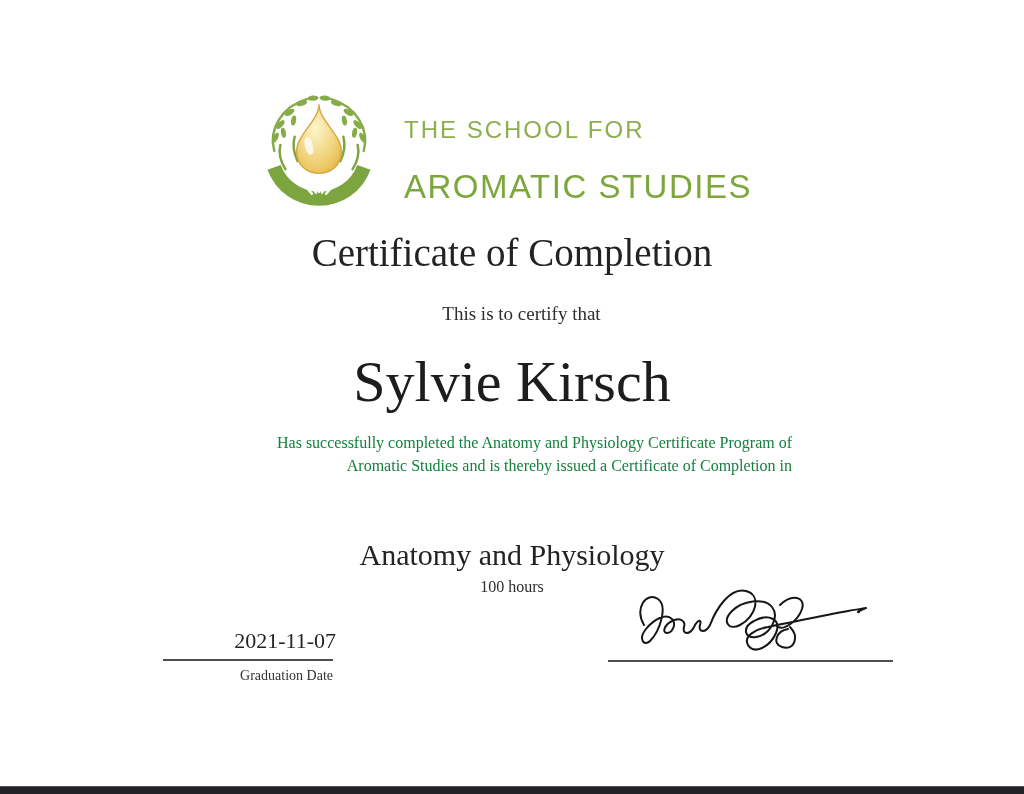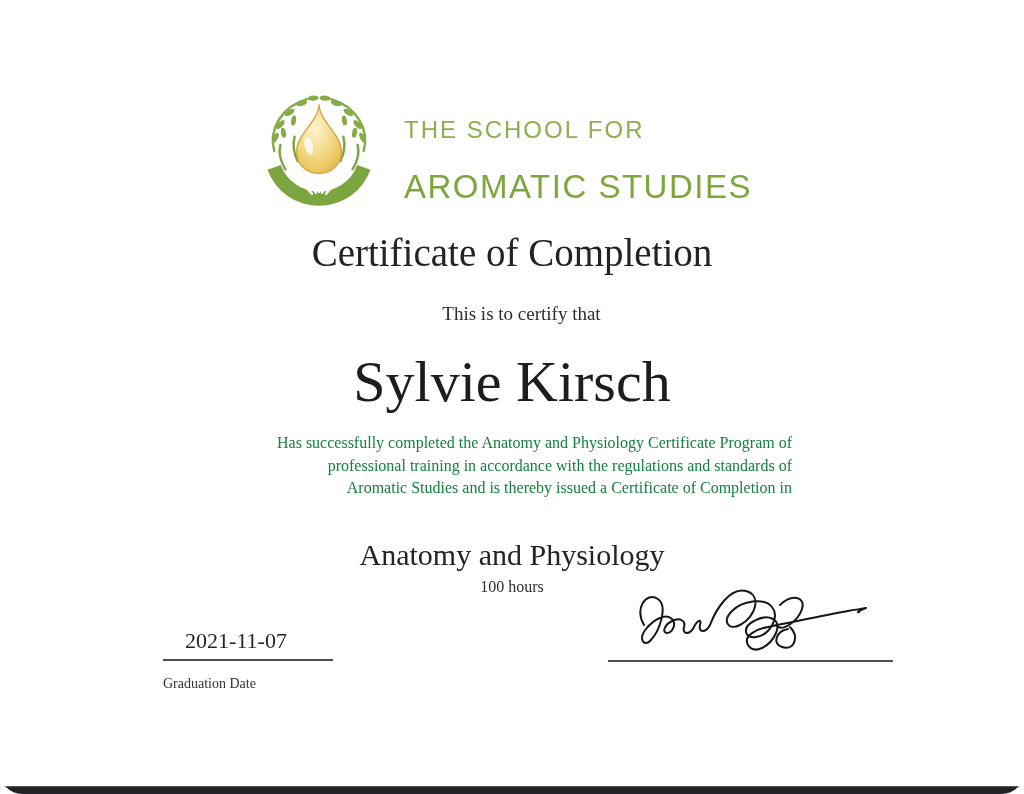--- a/index.html
+++ b/index.html
@@ -1,20 +1,20 @@
 <!DOCTYPE html>
 <html><head>
 <meta charset="utf-8">
 <style>
   * { margin:0; padding:0; box-sizing:border-box; }
   html,body { background:#ffffff; }
   .page {
     position:relative; width:1024px; height:794px;
     background:#ffffff; overflow:hidden;
-    font-family:"Liberation Serif", serif; color:#242424;border-radius:22px;
+    font-family:"Liberation Serif", serif; color:#242424;
   }
   
   .emblem { position:absolute; left:256px; top:88px; width:126px; height:126px; }
   .logo-text { position:absolute; left:404px; top:116px; text-align:left;
                font-family:"Liberation Sans", sans-serif; }
   .logo-line1 { font-size:24px; letter-spacing:2px; color:#8dae4e; line-height:28px; }
   .logo-line2 { font-size:33px; letter-spacing:1.5px; color:#7da63c; line-height:38px;margin-top:24px; }
   
   .title    { position:absolute; left:0; top:230px; width:1024px; text-align:center;
               font-size:39px; color:#232323; }
@@ -22,26 +22,26 @@
               font-size:19px; color:#2e2e2e;padding-left:19px; }
   .name     { position:absolute; left:0; top:348px; width:1024px; text-align:center;
               font-size:58px; color:#1d1d1d; }
   .body-text{ position:absolute; left:232px; top:432px; width:560px; text-align:right;
               font-size:16px; line-height:22.5px; color:#15803d; }
   .program  { position:absolute; left:0; top:538px; width:1024px; text-align:center;
               font-size:30px; color:#242424; }
   .hours    { position:absolute; left:0; top:578px; width:1024px; text-align:center;
               font-size:16px; color:#2e2e2e; }
   
-  .date-value { position:absolute; left:148px; top:628px; width:176px; text-align:center;
+  .date-value { position:absolute; left:160px; top:628px; width:176px; text-align:right;
                 font-size:22px; color:#242424; }
   .date-line  { position:absolute; left:163px; top:659px; width:170px; height:2px;
                 background:#4e4e50; }
-  .date-label { position:absolute; left:163px; top:668px; width:170px; text-align:left;
-                font-size:14px; color:#323232;margin-top:8px; }
+  .date-label { position:absolute; left:163px; top:668px; width:170px; text-align:right;
+                font-size:14px; color:#323232; }
   
   .sig-svg   { position:absolute; left:624px; top:583px; width:252px; height:78px; }
   .sig-line  { position:absolute; left:608px; top:660px; width:285px; height:2px;
                background:#4e4e50; }
   .sig-label { position:absolute; left:616px; top:668px; width:285px; text-align:left;
                font-size:15px; color:#323232; }
   
   .bottom-bar { position:absolute; left:0; top:786px; width:1024px; height:8px;
                 background:#232327; border-top:1px solid #57575a; }
 </style>
@@ -112,21 +112,20 @@
   </div>
 
   <div class="title">Certificate of Completion</div>
 
   <div class="subtitle">This is to certify that</div>
 
   <div class="name">Sylvie Kirsch</div>
 
   <div class="body-text">
     <div>Has successfully completed the Anatomy and Physiology Certificate Program of</div>
-    <div>professional training  in accordance with the regulations and standards of</div>
     <div>Aromatic Studies and is thereby issued a Certificate of Completion in</div>
   </div>
 
   <div class="program">Anatomy and Physiology</div>
 
   <div class="hours">100 hours</div>
 
   <div class="date-value">2021-11-07</div>
   <div class="date-line"></div>
   <div class="date-label">Graduation Date</div>

